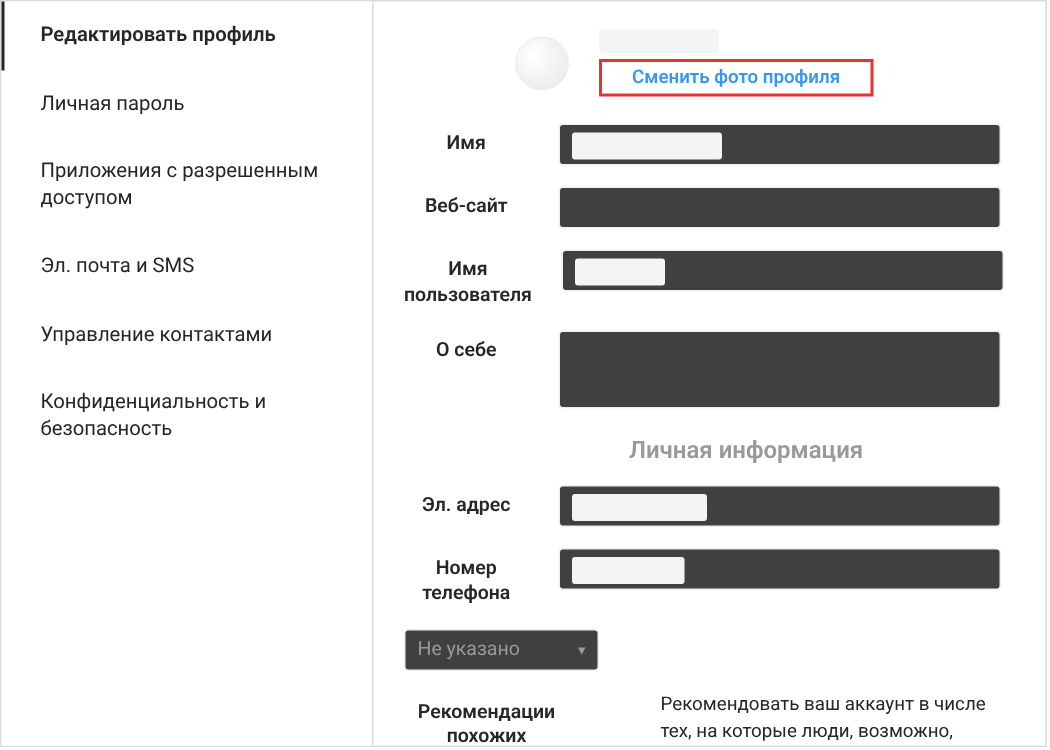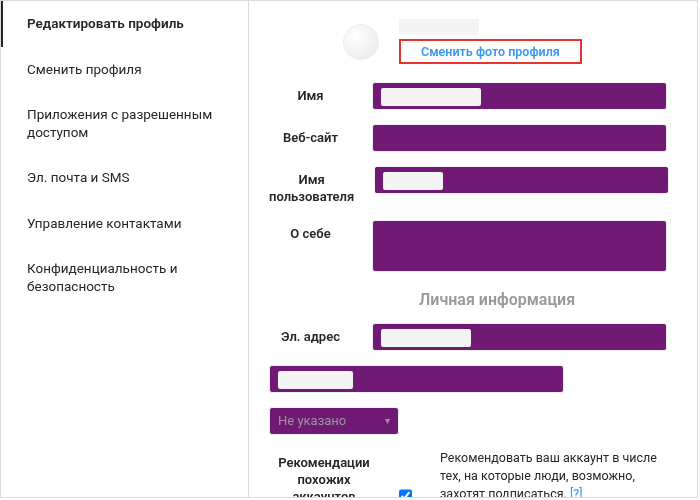--- a/index.html
+++ b/index.html
@@ -5,41 +5,41 @@
 *{box-sizing:border-box;margin:0;padding:0;font-family:-apple-system,BlinkMacSystemFont,"Segoe UI",Roboto,Helvetica,Arial,sans-serif}
 body{background:#fff;width:700px;height:500px;overflow:hidden}
 .wrap{display:flex;width:698px;height:498px;border:1px solid #dbdbdb;background:#fff}
 .sidebar{width:248px;border-right:1px solid #dbdbdb;background:#fff}
 .sidebar-item{padding:14px 20px 14px 24px;font-size:13.5px;color:#262626;cursor:pointer;border-left:2px solid transparent;line-height:1.3}
 .sidebar-item.active{border-left:2px solid #262626;font-weight:600}
 .main{flex:1;padding:18px 30px 20px 20px;overflow-y:auto}
 .row{display:flex;align-items:flex-start;margin-bottom:14px}
 .lbl{width:130px;text-align:center;padding-right:20px;font-size:13px;font-weight:600;color:#262626;padding-top:6px;line-height:1.3}
 .fld{flex:1}
-.ctrl{width:295px;height:28px;border:1px solid #efefef;background:#701a75;border-radius:3px;padding:0 8px;font-size:13px;color:#262626}
+.ctrl{width:295px;height:28px;border:1px solid #efefef;background:#404040;border-radius:3px;padding:0 8px;font-size:13px;color:#262626}
 .ctrl.ta{height:52px;resize:none;padding:6px 8px}
 .ctrl.sel{width:130px;color:#999;cursor:pointer;display:flex;align-items:center;justify-content:space-between}
 .redact{background:#f4f4f4;height:18px;border-radius:2px;margin-top:5px}
 .avatar{width:36px;height:36px;border-radius:50%;background:radial-gradient(circle at 35% 35%,#fff,#e6e6e6);border:1px solid #eee}
 .change-photo{color:#3897f0;font-size:12.5px;font-weight:600;border:2px solid #e8322d;padding:3px 20px;display:inline-block;cursor:pointer}
 .section-heading{font-size:16px;color:#999;font-weight:600;margin:6px 0 14px 150px}
 .chk-row{display:flex;align-items:flex-end;gap:28px}
 .chk{width:14px;height:14px;margin-top:2px;cursor:pointer}
 .chk-text{font-size:12.5px;color:#262626;line-height:1.45}
 .help-link{color:#3897f0;cursor:pointer}
 .chev{font-size:10px;color:#999}
 .username-redact{width:80px;height:16px;background:#f4f4f4;border-radius:2px;margin-bottom:4px}
 </style>
 </head>
 <body>
 
 <div class="wrap">
   <nav class="sidebar">
     <div class="sidebar-item active">Редактировать профиль</div>
-    <div class="sidebar-item">Сменить профиля</div>
+    <div class="sidebar-item">Личная пароль</div>
     <div class="sidebar-item">Приложения с разрешенным доступом</div>
     <div class="sidebar-item">Эл. почта и SMS</div>
     <div class="sidebar-item">Управление контактами</div>
     <div class="sidebar-item">Конфиденциальность и безопасность</div>
   </nav>
 
   <div class="main">
 
     <div class="row" style="align-items:center;margin-bottom:18px">
       <div class="lbl" style="padding-top:0;display:flex;justify-content:flex-end">
@@ -84,20 +84,21 @@
     <div class="row">
       <div class="lbl">Эл. адрес</div>
       <div class="fld">
           <div class="ctrl">
             <div class="redact" style="width:90px"></div>
           </div>
         </div>
     </div>
 
     <div class="row">
+      <div class="lbl">Номер телефона</div>
       <div class="fld">
           <div class="ctrl">
             <div class="redact" style="width:75px"></div>
           </div>
         </div>
     </div>
 
     <div class="row">
       <div class="fld">
         <div class="ctrl sel">

